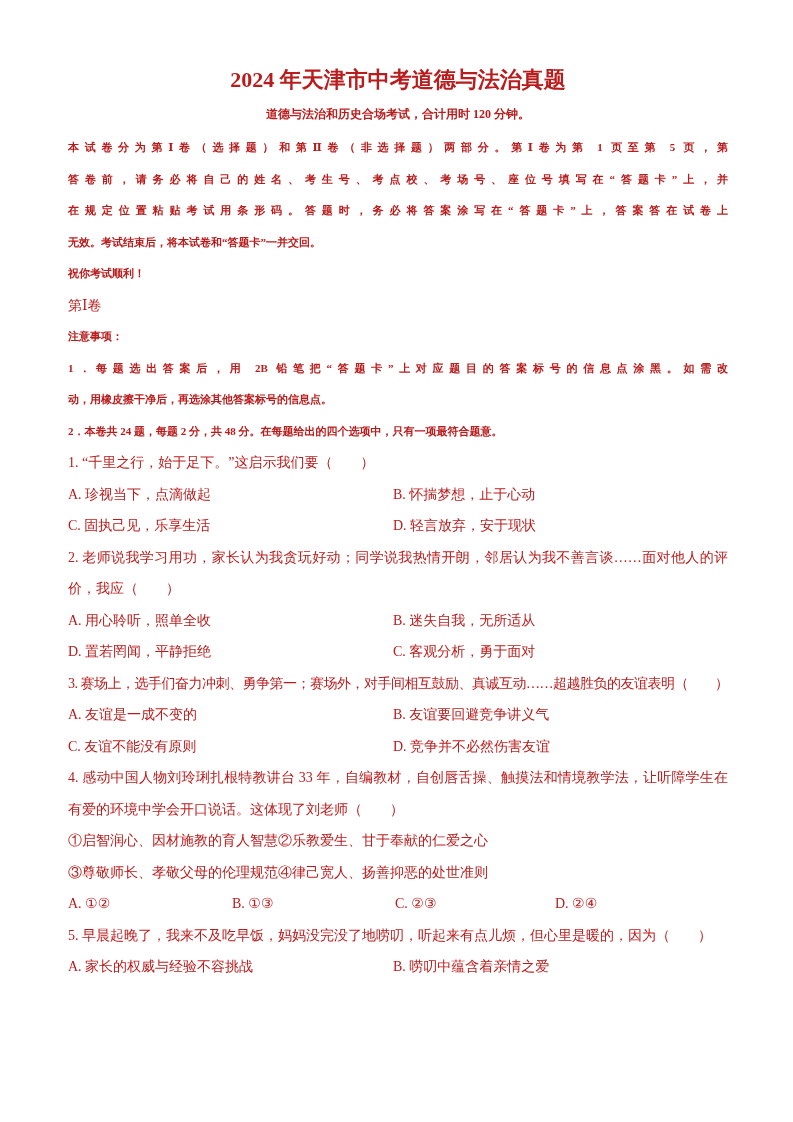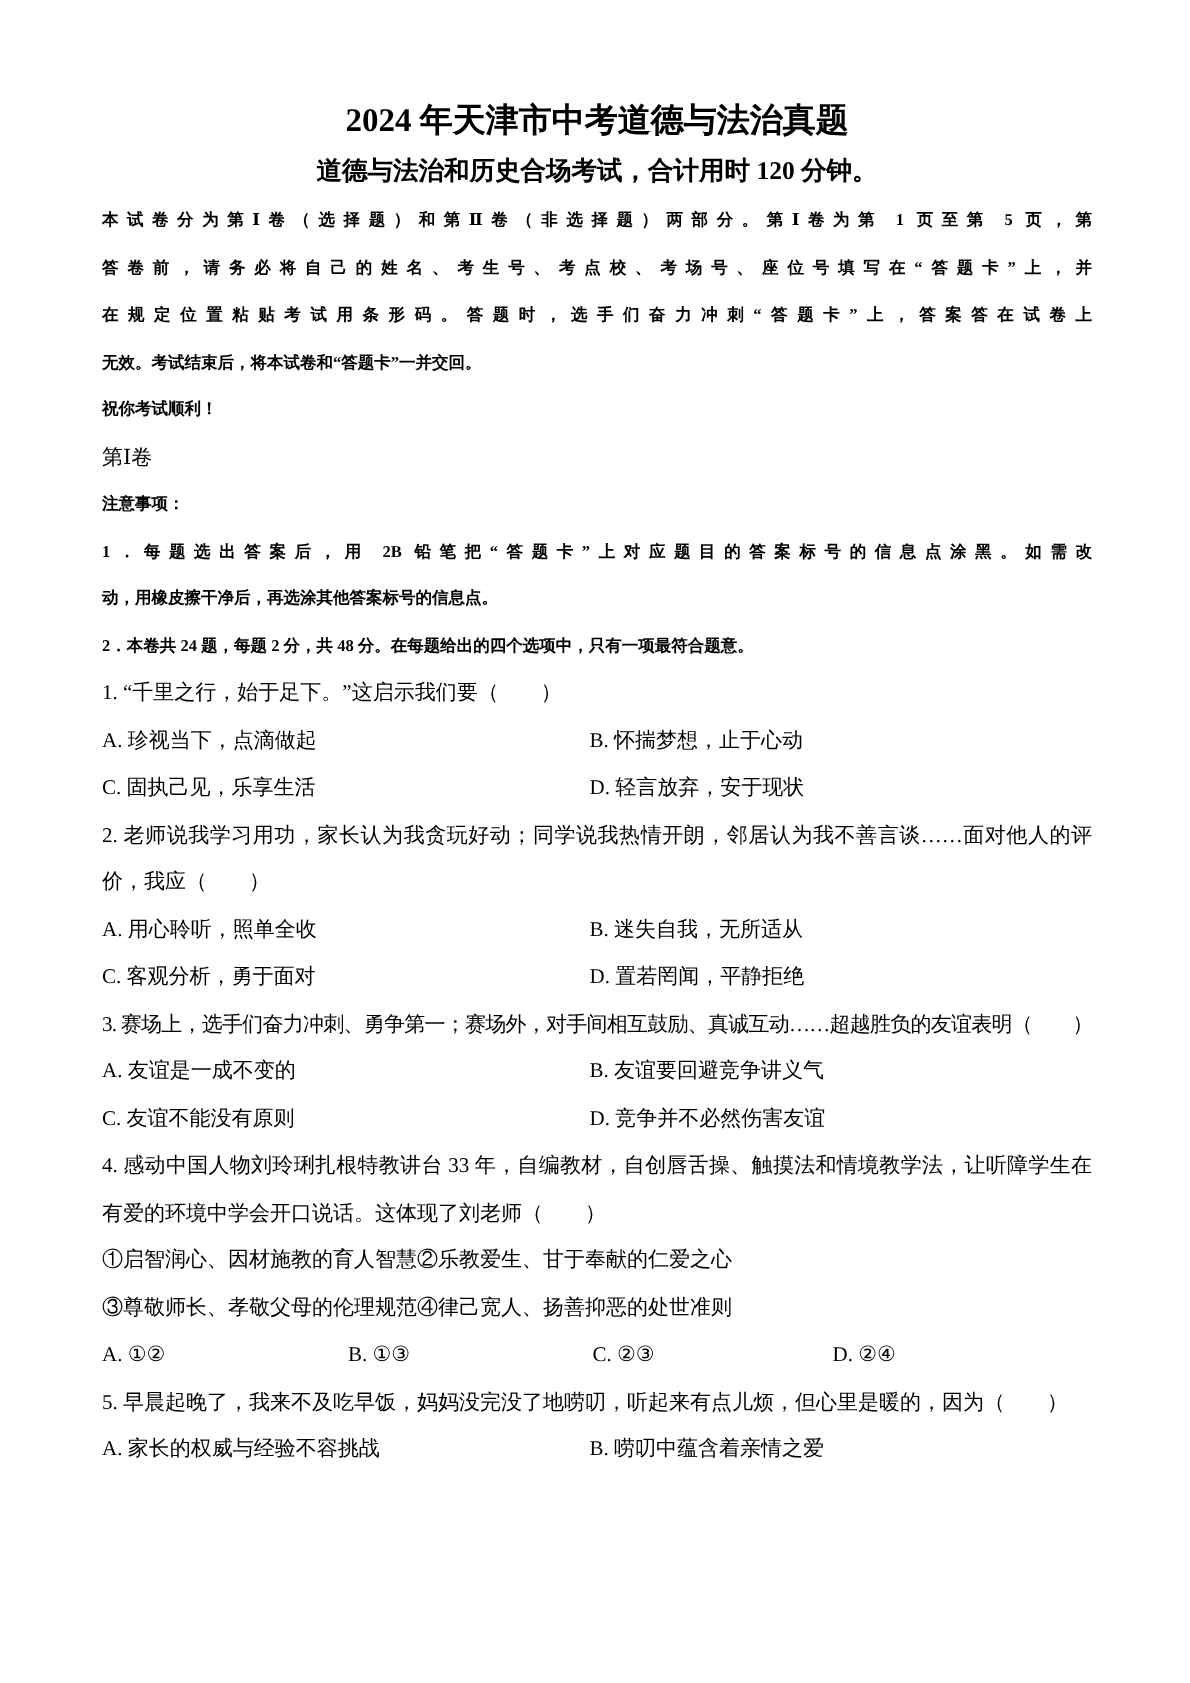--- a/index.html
+++ b/index.html
@@ -8,37 +8,37 @@
     background: #ffffff;
   }
   .page {
     position: relative;
     width: 793px;
     height: 1122px;
     margin: 0 auto;
     box-sizing: border-box;
     padding: 64px 65px 0 68px;
     background: #ffffff;
-    color: #000000;
+    color: #b91c1c;
     font-family: "Liberation Serif", "DejaVu Serif", serif;
     overflow: hidden;
   }
   .line {
     line-height: 31.5px;
     white-space: nowrap;
   }
   .title {
     font-size: 22px;
     font-weight: bold;
     text-align: center;
     line-height: 32px;
     white-space: nowrap;
   }
   .subtitle {
-    font-size: 17px;
+    font-size: 12px;
     font-weight: bold;
     text-align: center;
     line-height: 36px;
     white-space: nowrap;
   }
   .b {
     font-size: 11px;
     font-weight: bold;
   }
   .q {
@@ -75,21 +75,21 @@
 
 <div class="page">
 
   <div class="title">2024 年天津市中考道德与法治真题</div>
 
   <div class="subtitle">道德与法治和历史合场考试，合计用时 120 分钟。</div>
 
   <div class="line b fill">本试卷分为第Ⅰ卷（选择题）和第Ⅱ卷（非选择题）两部分。第Ⅰ卷为第 1 页至第 5 页，第</div>
 
   <div class="line b fill">答卷前，请务必将自己的姓名、考生号、考点校、考场号、座位号填写在“答题卡”上，并</div>
-  <div class="line b fill">在规定位置粘贴考试用条形码。答题时，选手们奋力冲刺“答题卡”上，答案答在试卷上</div>
+  <div class="line b fill">在规定位置粘贴考试用条形码。答题时，务必将答案涂写在“答题卡”上，答案答在试卷上</div>
   <div class="line b">无效。考试结束后，将本试卷和“答题卡”一并交回。</div>
 
   <div class="line b">祝你考试顺利！</div>
 
   <div class="line q center">第Ⅰ卷</div>
 
   <div class="line b">注意事项：</div>
 
   <div class="line b fill">1．每题选出答案后，用 2B 铅笔把“答题卡”上对应题目的答案标号的信息点涂黑。如需改</div>
   <div class="line b">动，用橡皮擦干净后，再选涂其他答案标号的信息点。</div>
@@ -105,22 +105,22 @@
     <span>D. 轻言放弃，安于现状</span>
   </div>
 
   <div class="line q fill">2. 老师说我学习用功，家长认为我贪玩好动；同学说我热情开朗，邻居认为我不善言谈……面对他人的评</div>
   <div class="line q">价，我应（　　）</div>
   <div class="opts2">
     <span>A. 用心聆听，照单全收</span>
     <span>B. 迷失自我，无所适从</span>
   </div>
   <div class="opts2">
+    <span>D. 置若罔闻，平静拒绝</span>
     <span>C. 客观分析，勇于面对</span>
-    <span>D. 置若罔闻，平静拒绝</span>
   </div>
 
   <div class="line q tight">3. 赛场上，选手们奋力冲刺、勇争第一；赛场外，对手间相互鼓励、真诚互动……超越胜负的友谊表明（　　）</div>
   <div class="opts2">
     <span>A. 友谊是一成不变的</span>
     <span>B. 友谊要回避竞争讲义气</span>
   </div>
   <div class="opts2">
     <span>C. 友谊不能没有原则</span>
     <span>D. 竞争并不必然伤害友谊</span>

